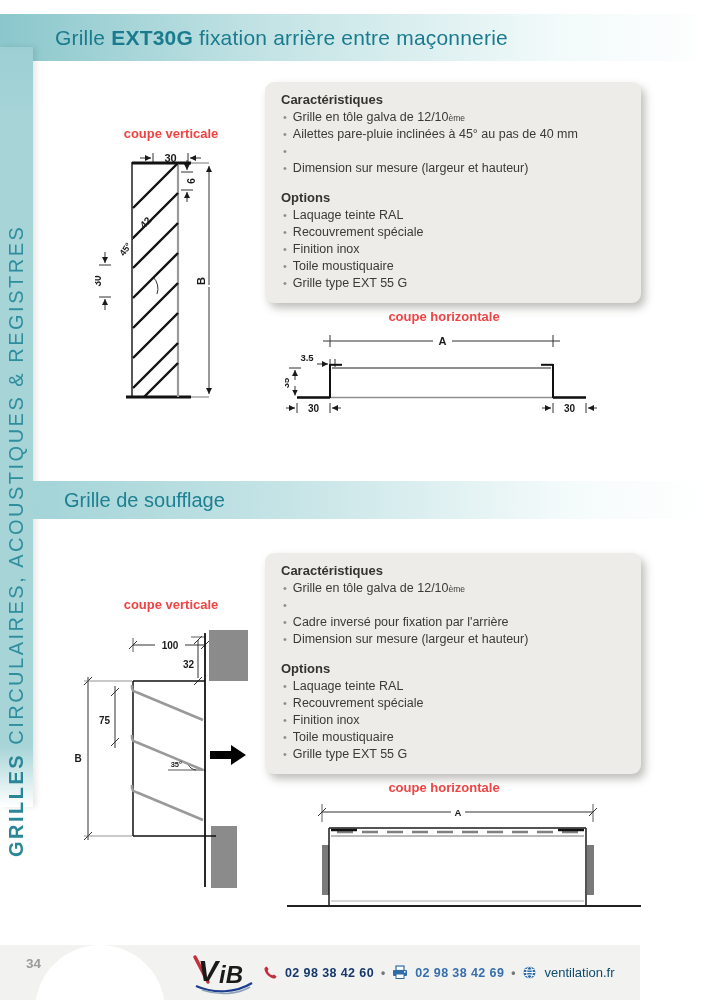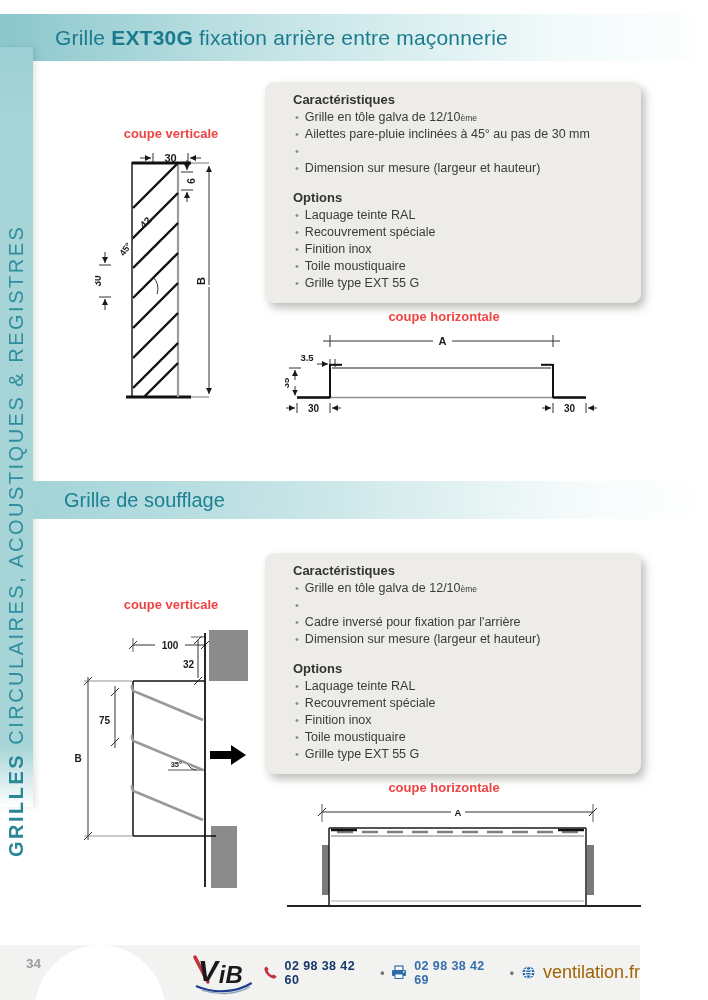--- a/index.html
+++ b/index.html
@@ -17,40 +17,40 @@
   .sidebar{position:absolute;left:0;top:47px;width:33px;height:760px;
       background:linear-gradient(to bottom,#9ccfd4 0%,#a7d4d7 10%,#a7d4d7 92%,rgba(167,212,215,0) 100%);
       box-shadow:3px 0 6px rgba(0,0,0,.10);}
   .side-text{position:absolute;left:1px;top:95px;height:715px;width:31px;
       writing-mode:vertical-rl;transform:rotate(180deg);
       font-size:20px;line-height:31px;letter-spacing:2.5px;color:#2e8e9e;white-space:nowrap;}
   .side-text b{font-weight:bold;color:#2a8797;}
   
   .spec-box{position:absolute;left:265px;width:376px;height:221px;background:#edece8;
       border-radius:9px;box-shadow:4px 5px 8px rgba(110,110,104,.45);
-      padding:10px 14px 0 28px;box-sizing:border-box;color:#3a3a36;}
+      padding:10px 14px 0 16px;box-sizing:border-box;color:#3a3a36;}
   .spec-h{font-size:13px;font-weight:bold;margin:0 0 2px 0;color:#33332f;}
   .spec-h.opts{margin-top:13px;}
   ul.spec{list-style:none;margin:0;padding:0;font-size:12.5px;line-height:17px;}
   ul.spec li{display:flex;align-items:baseline;}
   .blt{color:#8f8f8a;margin:0 6px 0 2px;font-size:11px;}
   ul.spec sup{font-size:8.5px;line-height:0;}
   
   .dlabel{position:absolute;font-size:13px;font-weight:bold;color:#ef4444;text-align:center;width:200px;}
   
   svg text{font-family:"Liberation Sans",sans-serif;fill:#1a1a1a;font-weight:bold;}
   .dwg{position:absolute;}
   
   .footer{position:absolute;left:0;top:945px;width:640px;height:55px;background:#f2f2f1;}
   .f-circle{position:absolute;left:35px;top:0px;width:130px;height:130px;border-radius:50%;background:#ffffff;}
   .pnum{position:absolute;left:26px;top:11px;font-size:13.5px;font-weight:bold;color:#9b9b9b;}
   .f-row{position:absolute;left:192px;top:0;height:55px;display:flex;align-items:center;gap:7px;}
   .f-phone{font-size:12.5px;font-weight:bold;color:#16386b;letter-spacing:.4px;}
   .f-fax{font-size:12.5px;font-weight:bold;color:#366fad;letter-spacing:.4px;}
-  .f-site{font-size:18px;color:#a16207;text-decoration:none;}
+  .f-site{font-size:13px;color:#0c4a6e;text-decoration:none;}
   .f-dot{color:#777;font-weight:bold;font-size:12px;}
 </style>
 </head>
 <body>
 
 <div id="page">
 
   <div class="title-band">
     <div class="t"><span>Grille </span><b>EXT30G</b><span> fixation arrière entre maçonnerie</span></div>
   </div>
@@ -62,21 +62,21 @@
   <div class="spec-box" style="top:82px">
     <div class="spec-h">Caractéristiques</div>
     <ul class="spec">
       <li>
           <span class="blt">•</span>
           <span>Grille en tôle galva de 12/10</span>
           <sup>ème</sup>
         </li>
       <li>
           <span class="blt">•</span>
-          <span>Ailettes pare-pluie inclinées à 45° au pas de 30 mm</span>
+          <span>Ailettes pare-pluie inclinées à 45° au pas de 40 mm</span>
         </li>
       <li>
           <span class="blt">•</span>
         </li>
       <li>
           <span class="blt">•</span>
           <span>Dimension sur mesure (largeur et hauteur)</span>
         </li>
     </ul>
     <div class="spec-h opts">Options</div>

